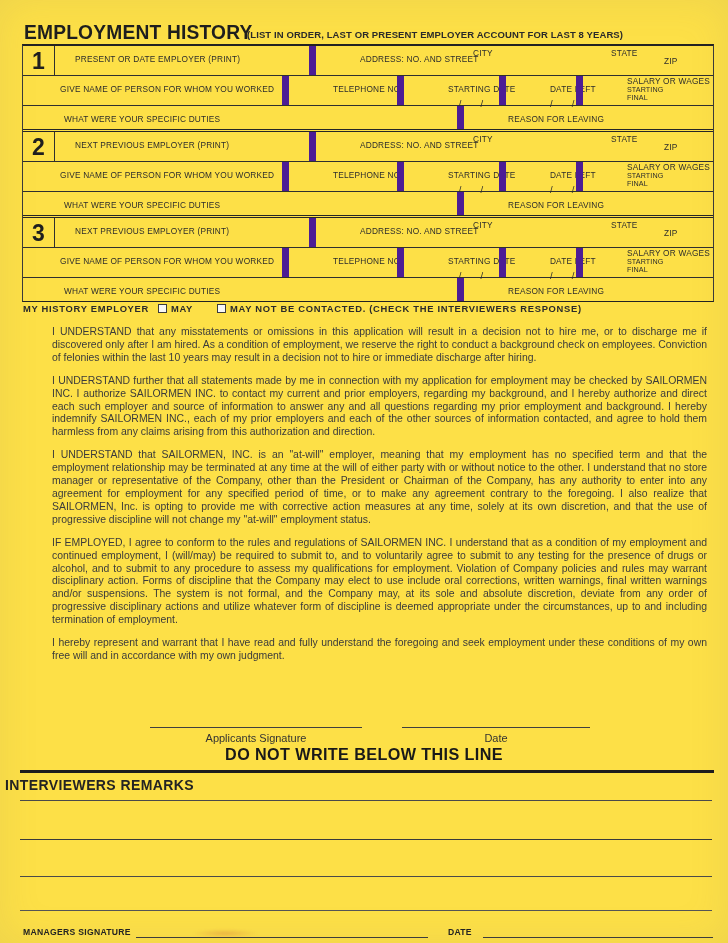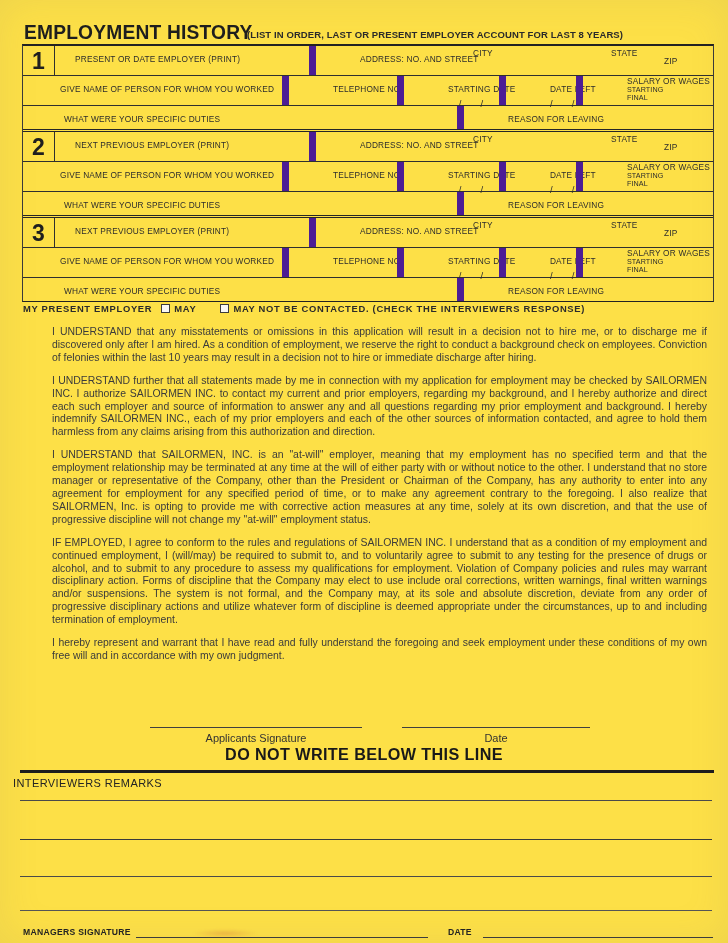--- a/index.html
+++ b/index.html
@@ -95,22 +95,22 @@
 
   .dnw {
     position:absolute; left:0; top:745px; width:728px; text-align:center;
     font-size:16.5px; font-weight:800; letter-spacing:.4px; color:#191919;
     transform:scaleX(.98);
   }
   .thick-rule { position:absolute; left:20px; top:770px; width:694px; height:3px; background:#1d1d1d; }
 
   
   .remarks-label {
-    position:absolute; left:13px; top:777px;
-    font-size:11px; font-weight:400; letter-spacing:.4px; color:#232323;
+    position:absolute; left:5px; top:777px;
+    font-size:14px; font-weight:700; letter-spacing:.4px; color:#232323;
   }
   .remark-line { position:absolute; left:20px; width:692px; border-top:1.2px solid #4a4a4a; height:0; }
   .rl1 { top:800px; } .rl2 { top:839px; border-top-color:#3a3a3a; }
   .rl3 { top:876px; } .rl4 { top:910px; border-top-color:#555; }
 
   .managers-row {
     position:absolute; left:23px; top:926px; width:690px;
     display:flex; align-items:flex-end;
     font-size:8.6px; font-weight:700; letter-spacing:.3px; color:#232323;
   }
@@ -263,21 +263,21 @@
           <span class="lbl">WHAT WERE YOUR SPECIFIC DUTIES</span>
         </div>
         <div class="c c-reason">
           <span class="lbl">REASON FOR LEAVING</span>
         </div>
       </div>
     </div>
   </div>
 
   <div class="contact-line">
-    <span>MY PRESENT EMPLOYER</span>
+    <span>MY HISTORY EMPLOYER</span>
     <span class="chk"></span>
     <span>MAY</span>
     <span class="chk second"></span>
     <span>MAY NOT BE CONTACTED. (CHECK THE INTERVIEWERS RESPONSE)</span>
   </div>
 
   <div class="paragraphs">
     <p>I UNDERSTAND that any misstatements or omissions in this application will result in a decision not to hire me, or to discharge me if discovered only after I am hired. As a condition of employment, we reserve the right to conduct a background check on employees. Conviction of felonies within the last 10 years may result in a decision not to hire or immediate discharge after hiring.</p>
     <p>I UNDERSTAND further that all statements made by me in connection with my application for employment may be checked by SAILORMEN INC. I authorize SAILORMEN INC. to contact my current and prior employers, regarding my background, and I hereby authorize and direct each such employer and source of information to answer any and all questions regarding my prior employment and background. I hereby indemnify SAILORMEN INC., each of my prior employers and each of the other sources of information contacted, and agree to hold them harmless from any claims arising from this authorization and direction.</p>
     <p>I UNDERSTAND that SAILORMEN, INC. is an "at-will" employer, meaning that my employment has no specified term and that the employment relationship may be terminated at any time at the will of either party with or without notice to the other. I understand that no store manager or representative of the Company, other than the President or Chairman of the Company, has any authority to enter into any agreement for employment for any specified period of time, or to make any agreement contrary to the foregoing. I also realize that SAILORMEN, Inc. is opting to provide me with corrective action measures at any time, solely at its own discretion, and that the use of progressive discipline will not change my "at-will" employment status.</p>

